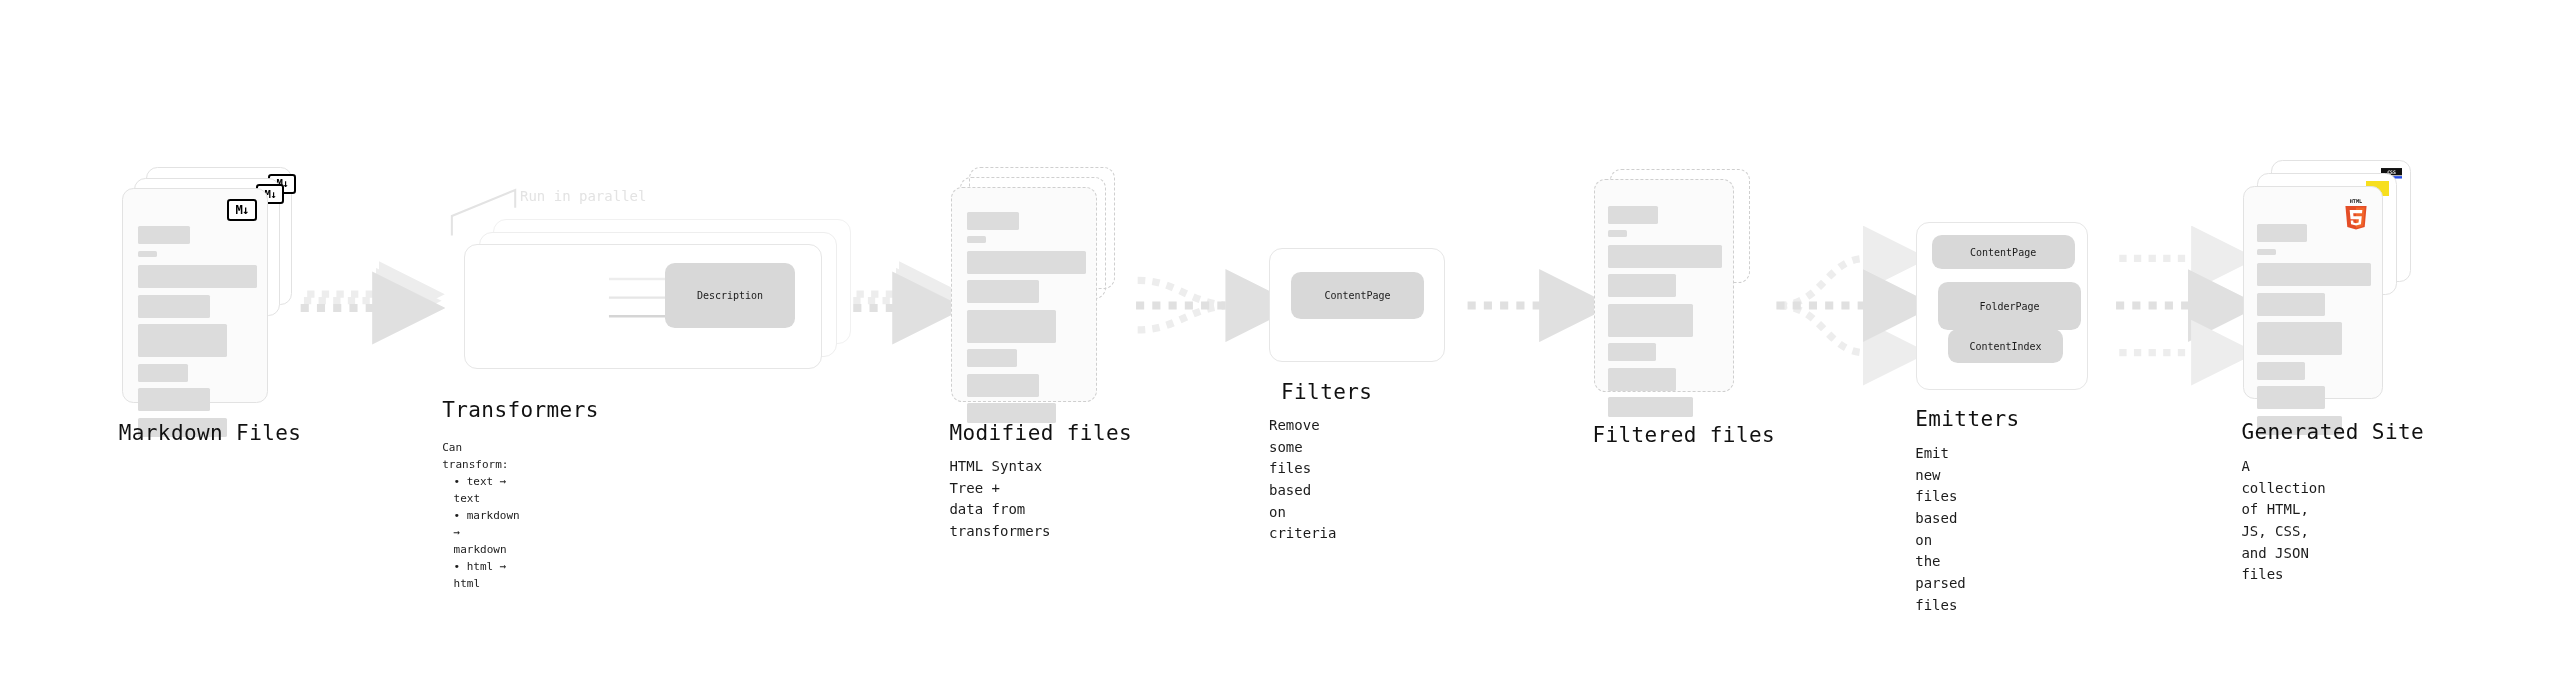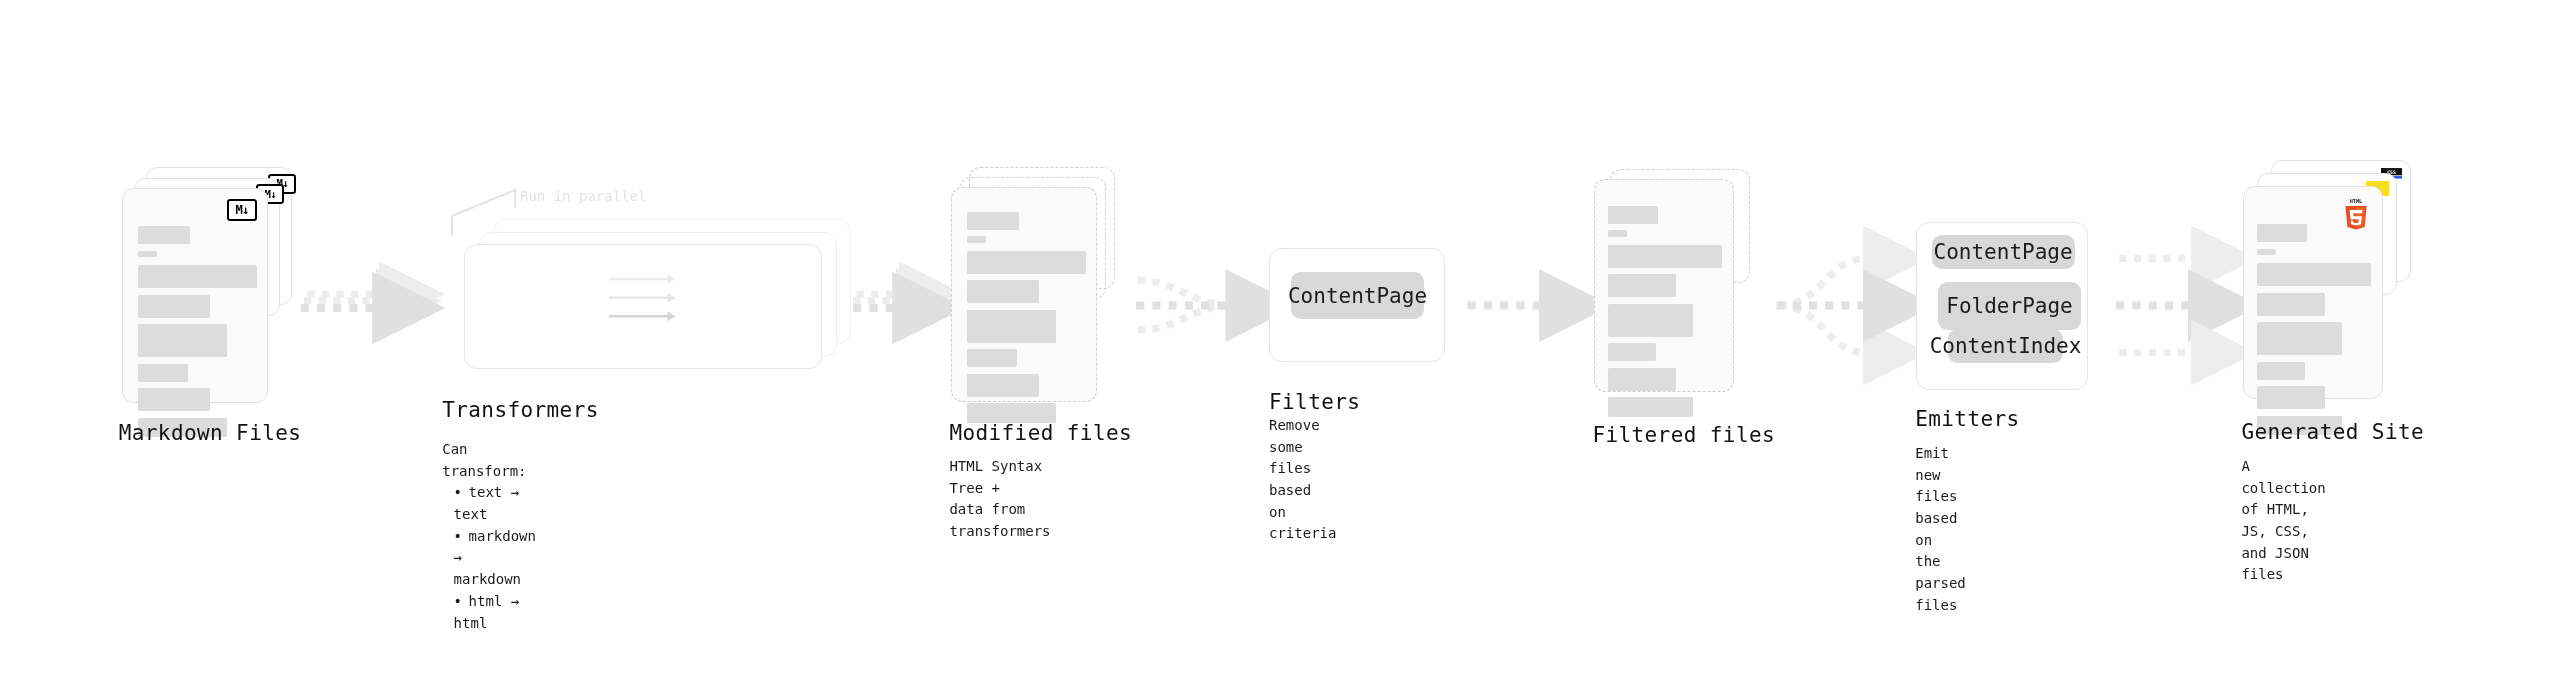--- a/index.html
+++ b/index.html
@@ -44,31 +44,31 @@
   .css-badge{width:21px;height:11.4px;display:block;}
 
   
   .frame{
     position:absolute;box-sizing:border-box;
     border:1.6px solid #e6e6e6;border-radius:13px;background:#fff;
   }
   .chip{
     box-sizing:border-box;background:#d8d8d8;border-radius:9.8px;
     display:flex;align-items:center;justify-content:center;
-    font-size:21px;color:#1b1b1b;white-space:nowrap;
+    font-size:10px;color:#1b1b1b;white-space:nowrap;
   }
 
   
   .title{
     position:absolute;font-size:21px;color:#111;white-space:nowrap;letter-spacing:0.4px;
   }
   .subtitle{
     position:absolute;font-size:14px;line-height:1.55;color:#1b1b1b;white-space:pre-line;
   }
-  .bullets{position:absolute;font-size:14px;line-height:1.55;color:#1b1b1b;}
+  .bullets{position:absolute;font-size:11px;line-height:1.55;color:#1b1b1b;}
   .bullets .b-head{margin:0 0 0 0;}
   .bullets ul{list-style:none;margin:0;padding:0 0 0 11.4px;}
   .bullets li:before{content:"\2022";margin-right:6.5px;}
 
   .parallel-note{
     position:absolute;font-size:14px;color:#e3e3e3;white-space:nowrap;
   }
 
   svg{overflow:visible;display:block;}
   .arrowlayer{position:absolute;left:0;top:0;width:2576px;height:681px;pointer-events:none;}
@@ -177,20 +177,21 @@
 
       <svg width="98" height="73" style="position:absolute;left:142px;top:21px;" viewBox="0 0 120 90">
         <path d="M2,16 L78,16" stroke="#ededed" stroke-width="3" fill="none"></path>
         <path d="M74,10 L84,16 L74,22 z" fill="#ededed"></path>
         <path d="M2,39 L78,39" stroke="#e6e6e6" stroke-width="3" fill="none"></path>
         <path d="M74,33 L84,39 L74,45 z" fill="#e6e6e6"></path>
         <path d="M2,62 L78,62" stroke="#d5d5d5" stroke-width="3" fill="none"></path>
         <path d="M74,56 L84,62 L74,68 z" fill="#d5d5d5"></path>
       </svg>
 
+      <div class="chip" style="position:absolute;left:200px;top:18px;width:130px;height:65px;">Description</div>
     </div>
 
     <div class="title" style="left:-0.8px;top:203px;">Transformers</div>
 
     <div class="bullets" style="left:-0.8px;top:244px;">
       <div class="b-head">Can transform:</div>
       <ul>
         <li>text → text</li>
         <li>markdown → markdown</li>
         <li>html → html</li>
@@ -219,21 +220,21 @@
 
     <div class="title" style="left:-1.6px;top:254px;">Modified files</div>
     <div class="subtitle" style="left:-1.6px;top:289px;">HTML Syntax Tree +
 data from transformers</div>
   </div>
 
   <div class="node" style="left:1269px;top:248px;">
     <div class="frame" style="left:0;top:0;width:176px;height:114px;">
       <div class="chip" style="position:absolute;left:21px;top:23px;width:133px;height:47px;">ContentPage</div>
     </div>
-    <div class="title" style="left:0px;top:132px;margin-top:10px;">Filters</div>
+    <div class="title" style="left:12px;top:132px;">Filters</div>
     <div class="subtitle" style="left:0px;top:167px;">Remove some files based
 on criteria</div>
   </div>
 
   <div class="node" style="left:1594px;top:169px;">
     <div class="docstack">
       <div class="doc dashed back" style="left:16.3px;top:0px;width:140px;height:114px;"></div>
 
       <div class="doc dashed" style="left:0px;top:9.8px;width:140px;height:213px;">
         <div class="skel" style="top:26px;left:13px;right:11.4px;">

